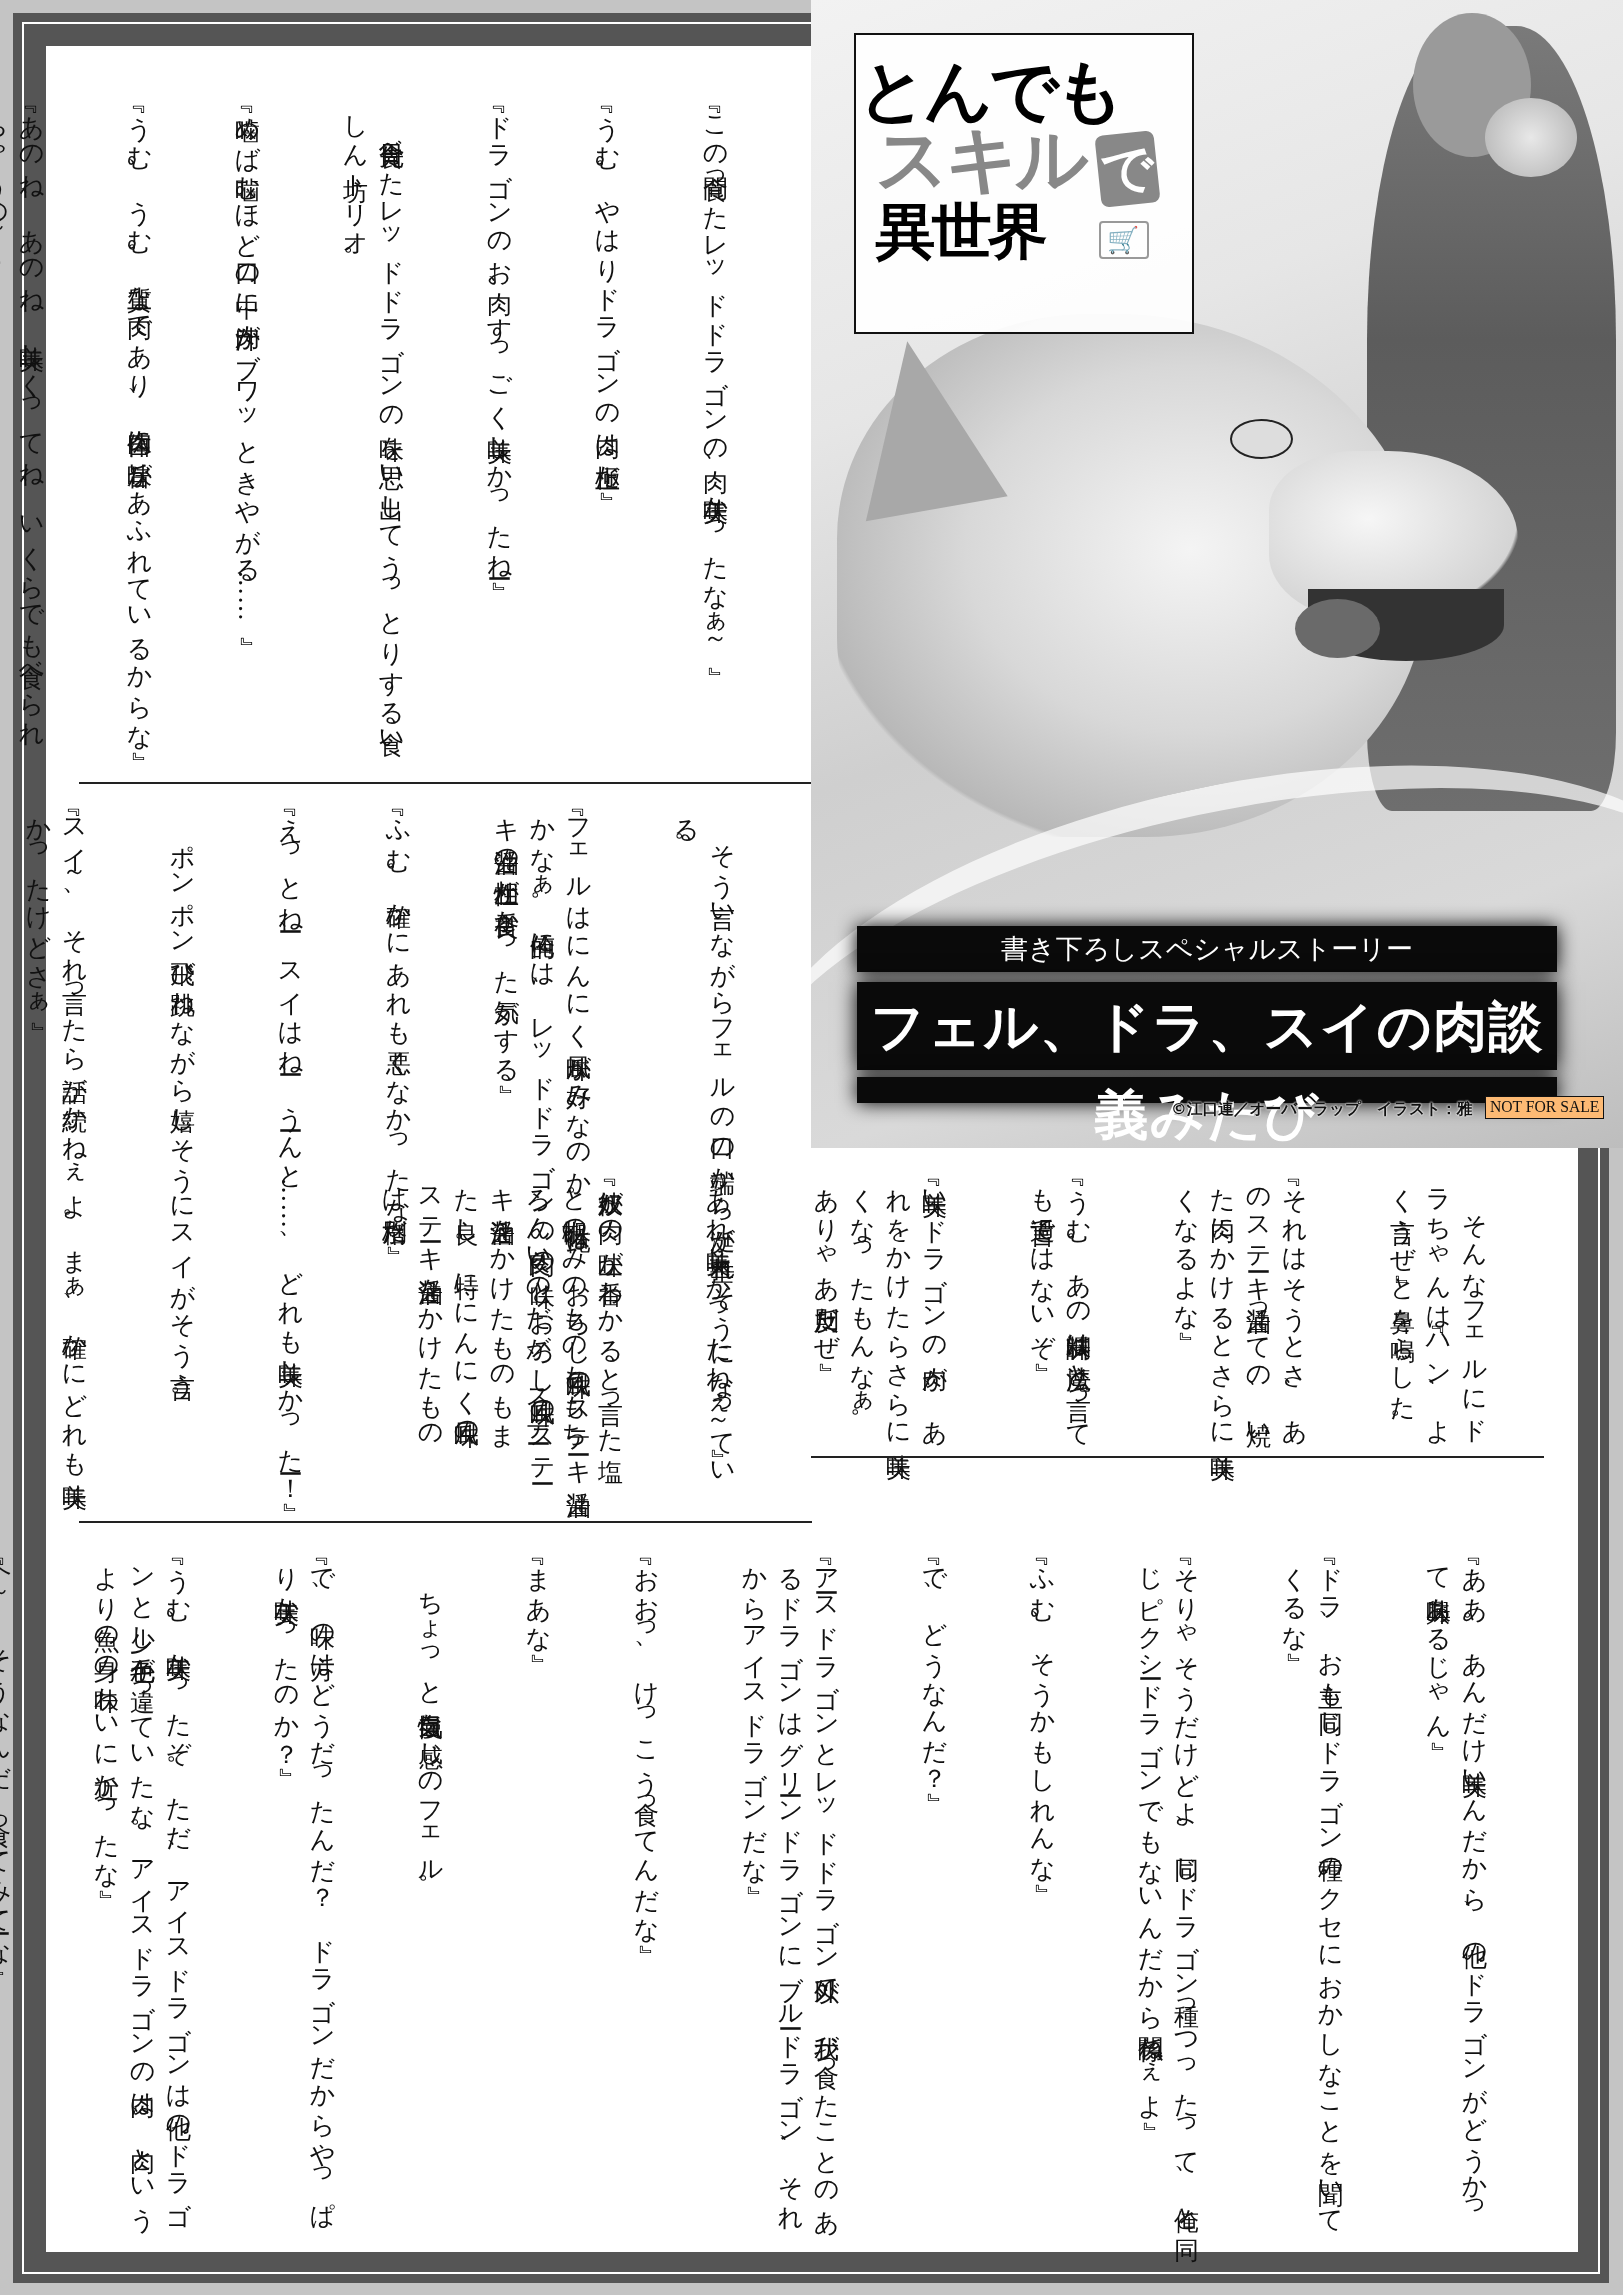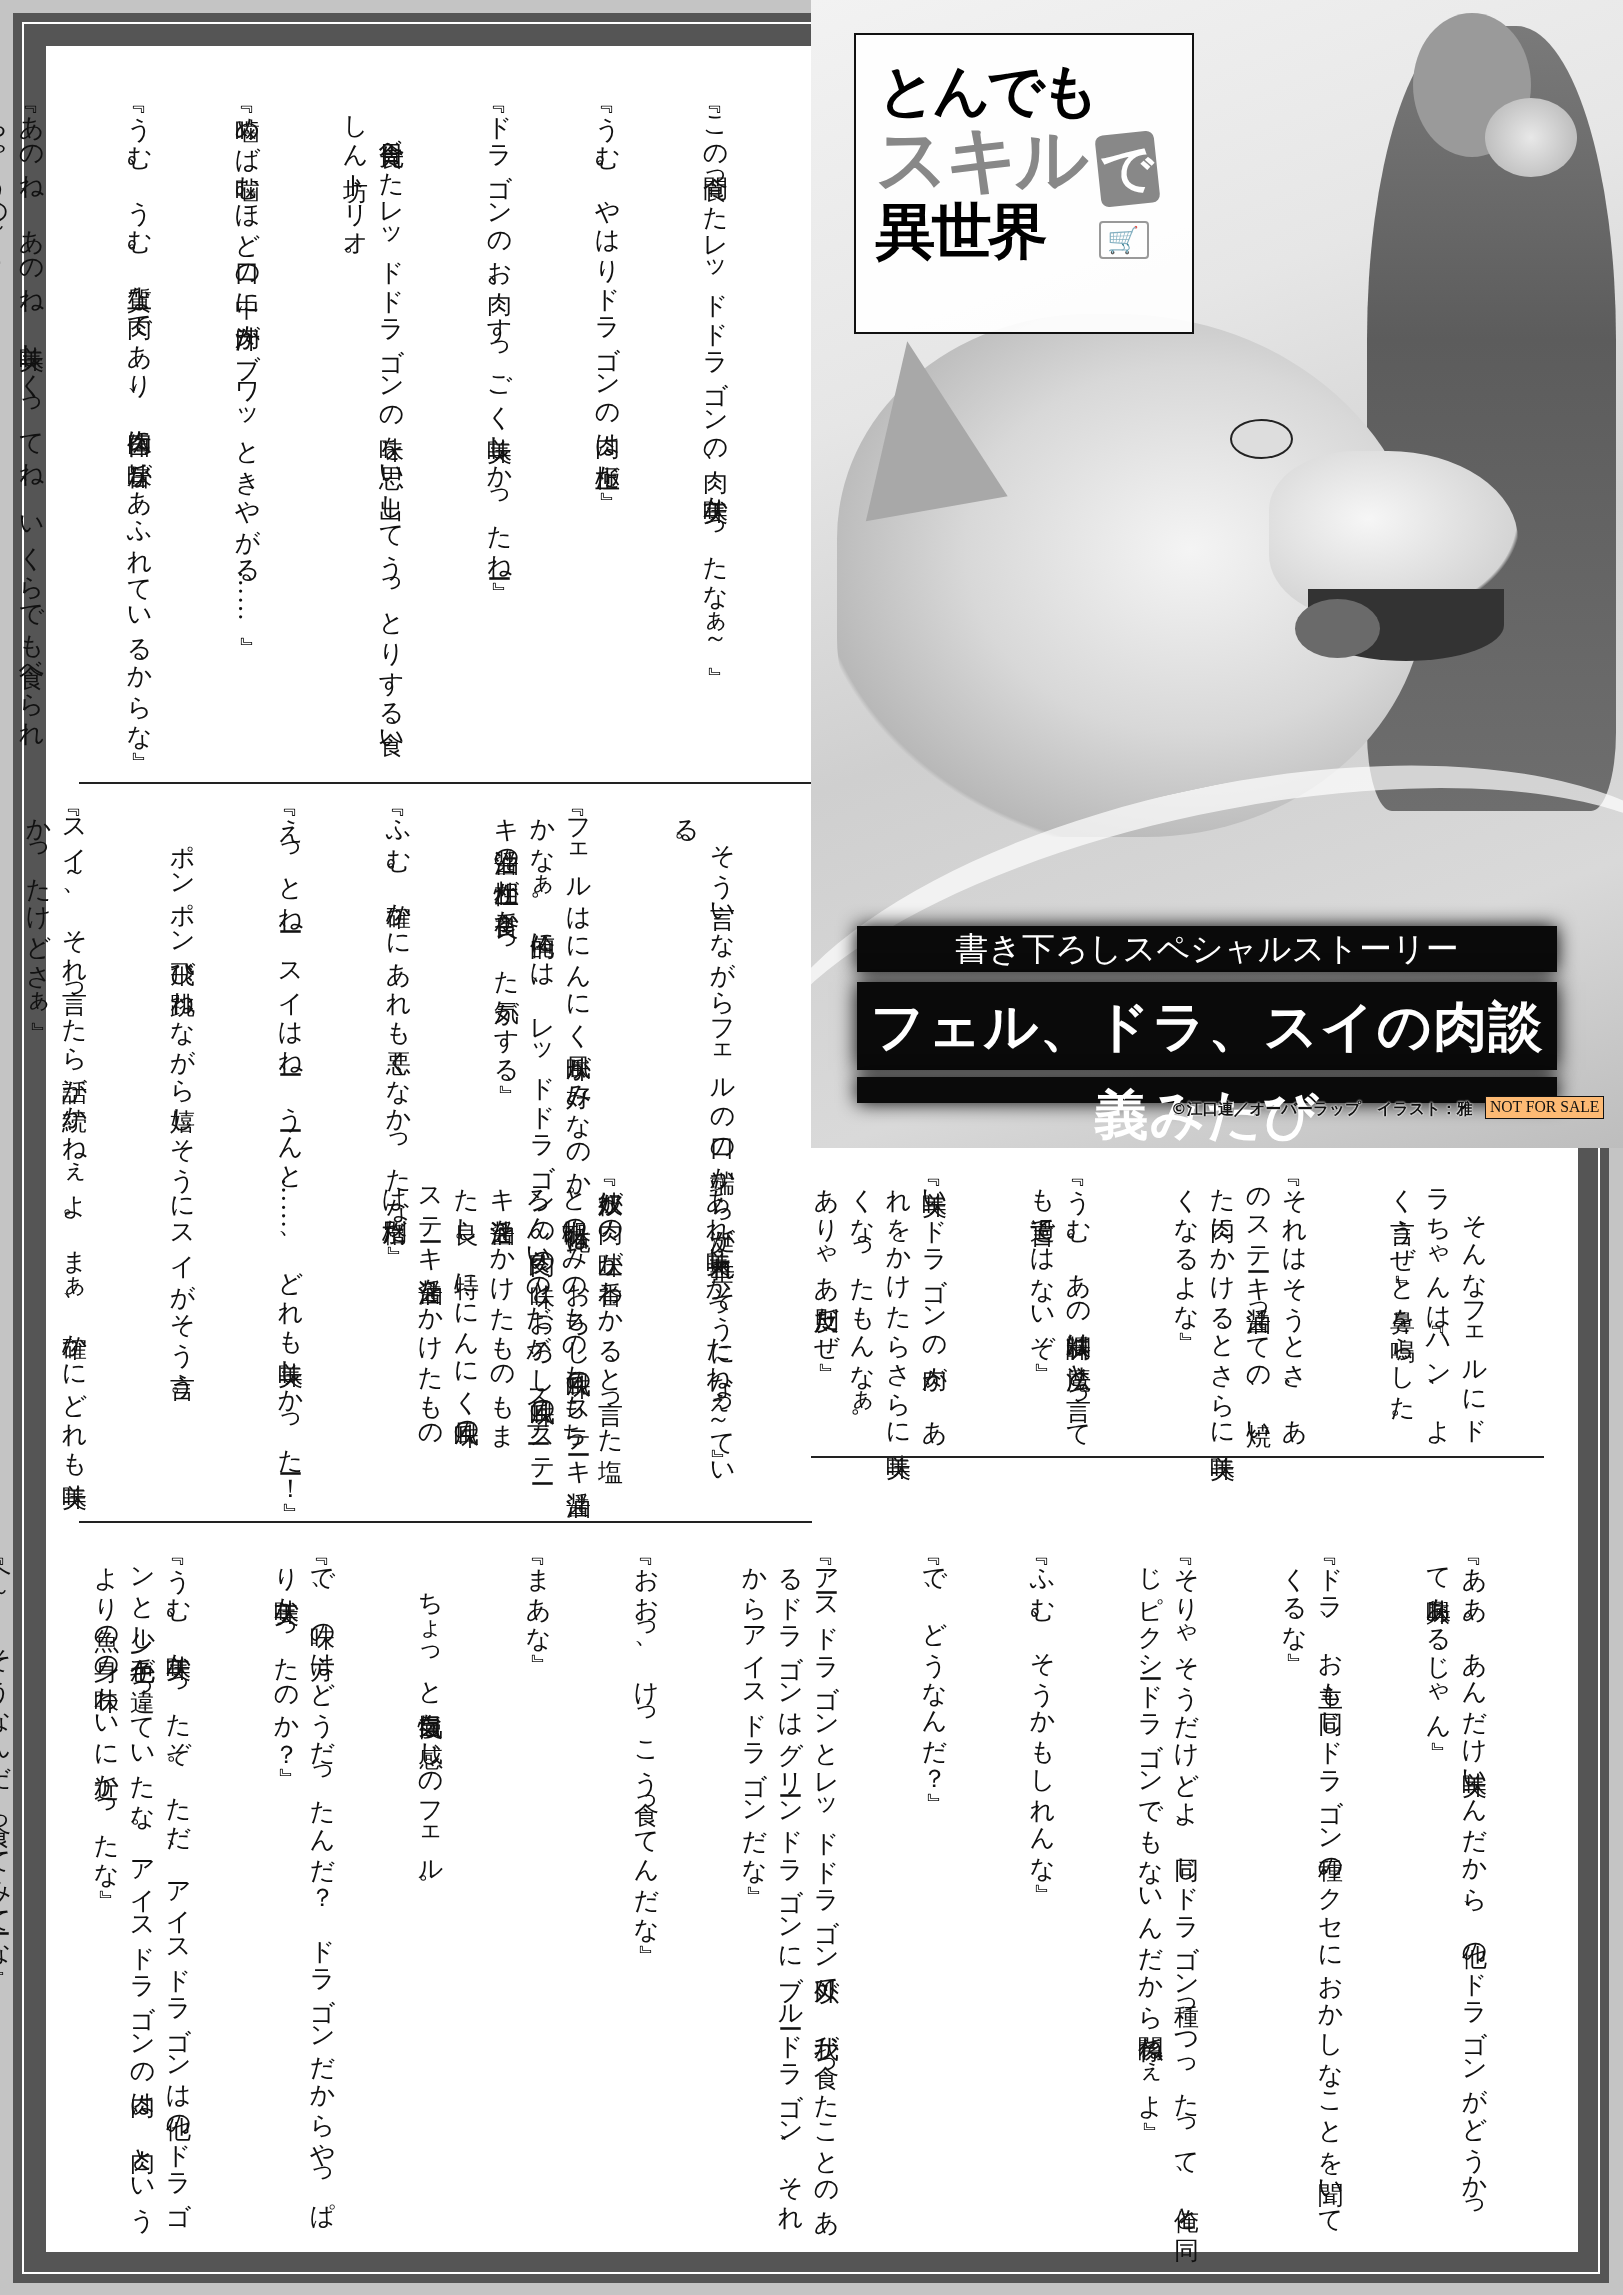--- a/index.html
+++ b/index.html
@@ -32,37 +32,37 @@
                 background:linear-gradient(180deg,#7a7a7a 0%,#5c5c5c 40%,#6e6e6e 100%); border-radius:40% 40% 10% 10%; }
   .illus .man-head { position:absolute; left:602px; top:13px; width:118px; height:144px; border-radius:50%; background:#9a9a9a; }
   .illus .swirl { position:absolute; left:-65px; top:785px; width:981px; height:393px; border-radius:50%;
                   border-top:26px solid rgba(255,255,255,0.7); transform:rotate(-12deg); }
   .illus .creature { position:absolute; left:674px; top:98px; width:92px; height:79px; border-radius:50%;
                      background:radial-gradient(circle,#e8e8e8 0%,#bcbcbc 80%); }
 
   
   .logo { position:absolute; left:854px; top:33px; width:340px; height:301px; background:rgba(255,255,255,0.92);
           border:2.6px double #111; box-sizing:border-box; font-family:"DejaVu Sans", sans-serif; font-weight:bold; }
-  .logo .l1 { position:absolute; left:22px; top:16.4px; font-size:57px; line-height:79px; color:#000; letter-spacing:-3.9px; }
+  .logo .l1 { position:absolute; left:2px; top:16.4px; font-size:68px; line-height:79px; color:#000; letter-spacing:-3.9px; }
   .logo .l2 { position:absolute; left:19.6px; top:88px; font-size:72px; line-height:72px; color:#888; letter-spacing:-3.9px; }
   .logo .l3 { position:absolute; left:19.6px; top:160px; font-size:60px; line-height:72px; color:#000; letter-spacing:-3.9px; }
   .logo .l4 { position:absolute; left:19.6px; top:229px; font-size:72px; line-height:72px; color:#000; letter-spacing:-3.9px; }
   .logo .l4 .gray { color:#888; }
   .logo .badge { position:absolute; left:242px; top:98px; width:59px; height:72px; background:#888; border-radius:7.9px;
                  color:#fff; font-size:52px; line-height:72px; text-align:center; transform:rotate(-6deg); }
   .logo .cart { position:absolute; left:243px; top:186px; width:46px; height:34px; border:2px solid #999; border-radius:3.9px;
                 color:#777; font-size:26px; line-height:34px; text-align:center; }
 
   
   .band { position:absolute; left:811px; top:913px; width:812px; height:196px; }
   .band .bar1 { position:absolute; left:46px; top:13px; width:700px; height:46px; background:#0a0a0a; box-shadow:0 0 19.6px #000; }
   .band .bar2 { position:absolute; left:46px; top:69px; width:700px; height:88px; background:#0a0a0a; box-shadow:0 0 19.6px #000; }
   .band .bar3 { position:absolute; left:46px; top:164px; width:700px; height:26px; background:#0a0a0a; box-shadow:0 0 19.6px #000; }
   .band .sub { position:absolute; left:46px; top:13px; width:700px; height:46px; color:#fff; font-family:Liberation Serif, serif;
-               font-size:33px; line-height:46px; text-align:center; }
+               font-size:27px; line-height:46px; text-align:center; }
   .band .title { position:absolute; left:46px; top:69px; width:700px; height:92px; color:#fff; font-family:"DejaVu Serif", serif;
                  font-size:54px; line-height:88px; text-align:center; font-weight:bold; letter-spacing:1.3px; }
   .credit { position:absolute; left:1171px; top:1099px; font-family:"DejaVu Sans", sans-serif; font-size:15.7px; color:#111;
             text-shadow:0 0 2px #fff,0 0 2px #fff;font-weight:bold; }
   .nfs { position:absolute; left:1485px; top:1096px; border:1.3px solid #111; background:#fdba74; padding:1.3px 3.9px;
          font-family:"Liberation Serif", serif; font-size:15.7px; color:#111; }
 </style>
 </head>
 <body>
 

